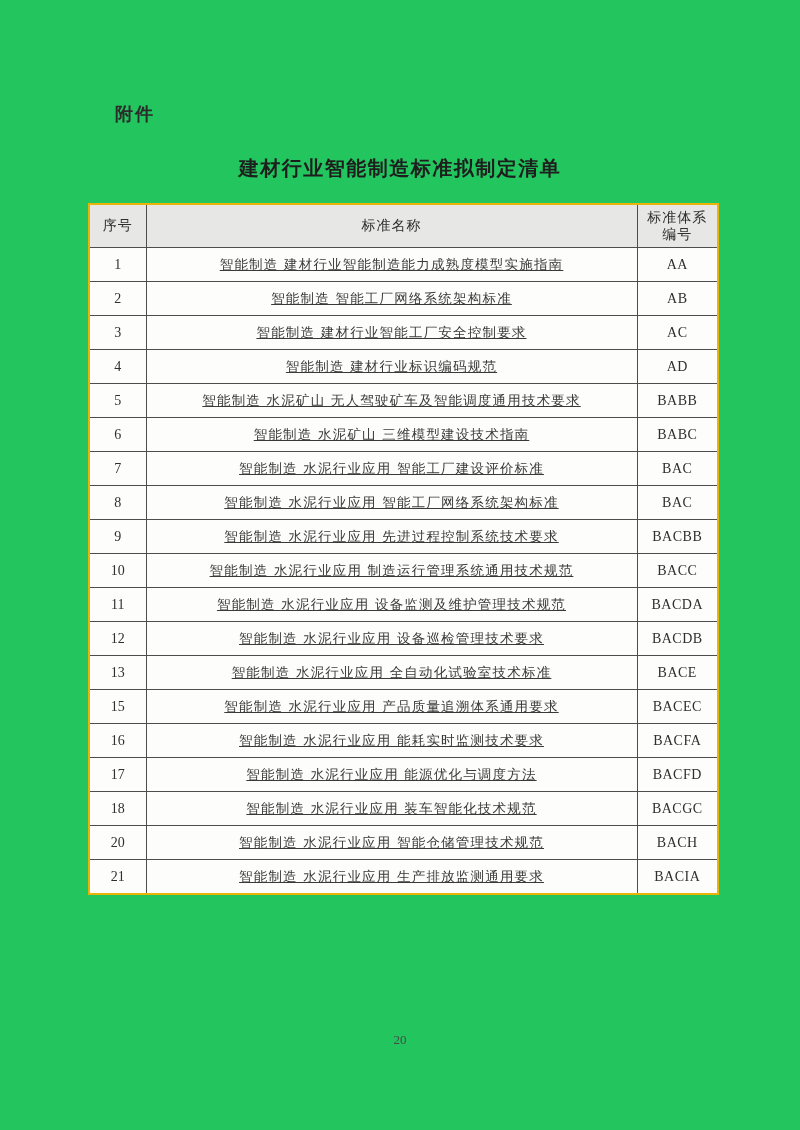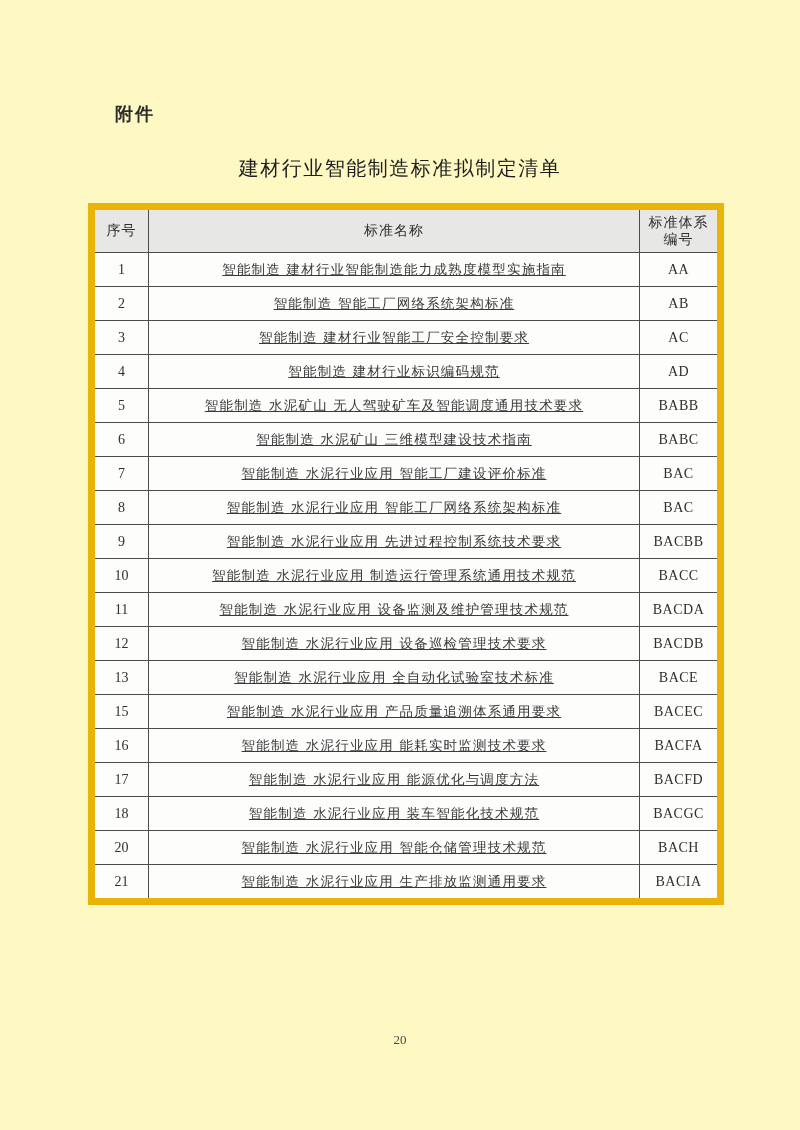--- a/index.html
+++ b/index.html
@@ -4,63 +4,63 @@
 <style>
   html, body {
     margin: 0;
     padding: 0;
     background: #ffffff;
   }
   .page {
     position: relative;
     width: 800px;
     height: 1130px;
-    background: #fef9c3;
+    background: #22c55e;
     font-family: "DejaVu Sans", sans-serif;
     color: #333333;
     overflow: hidden;
   }
   .attachment-label {
     position: absolute;
     left: 115px;
     top: 102px;
     font-size: 18px;
     font-weight: 700;
     color: #2b2b2b;
     letter-spacing: 2px;
   }
   .doc-title {
     position: absolute;
     top: 155px;
     left: 0;
     width: 100%;
     text-align: center;
     font-size: 20px;
-    font-weight: 400;
+    font-weight: 700;
     color: #1e1e1e;
     letter-spacing: 1.5px;
   }
   table.standards {
     position: absolute;
     left: 88px;
     top: 203px;
     width: 629px;
     border-collapse: collapse;
     table-layout: fixed;
     background: #fdfdfc;
   }
   table.standards col.c-index { width: 57px; }
   table.standards col.c-name  { width: 491px; }
   table.standards col.c-code  { width: 81px; }
   table.standards th, table.standards td {
     border: 1px solid #4d4d4d;
     padding: 0;
     vertical-align: middle;
   }
-  table.standards { border: 7px solid #eab308; }
+  table.standards { border: 2px solid #eab308; }
   thead th {
     background: #e7e7e5;
     height: 42px;
     font-size: 14px;
     font-weight: 400;
     color: #2f2f2f;
     text-align: center;
     letter-spacing: 1px;
     line-height: 1.25;
   }

